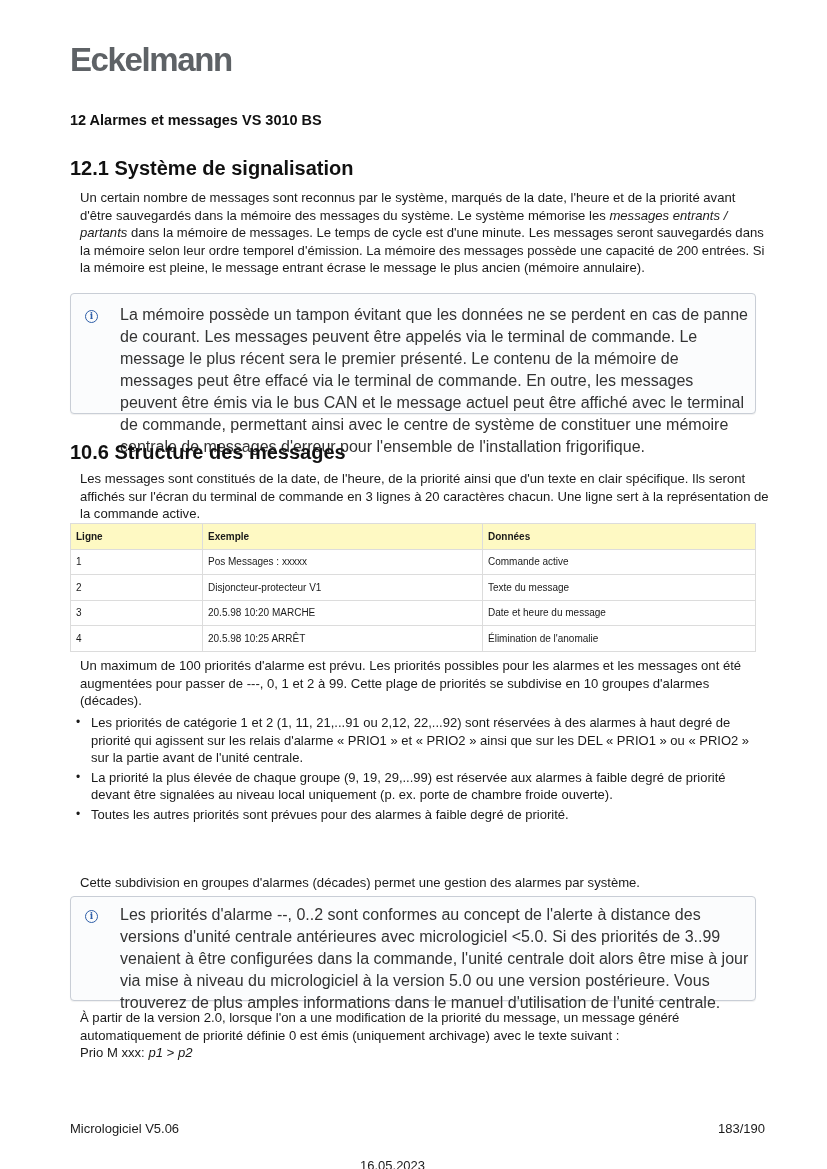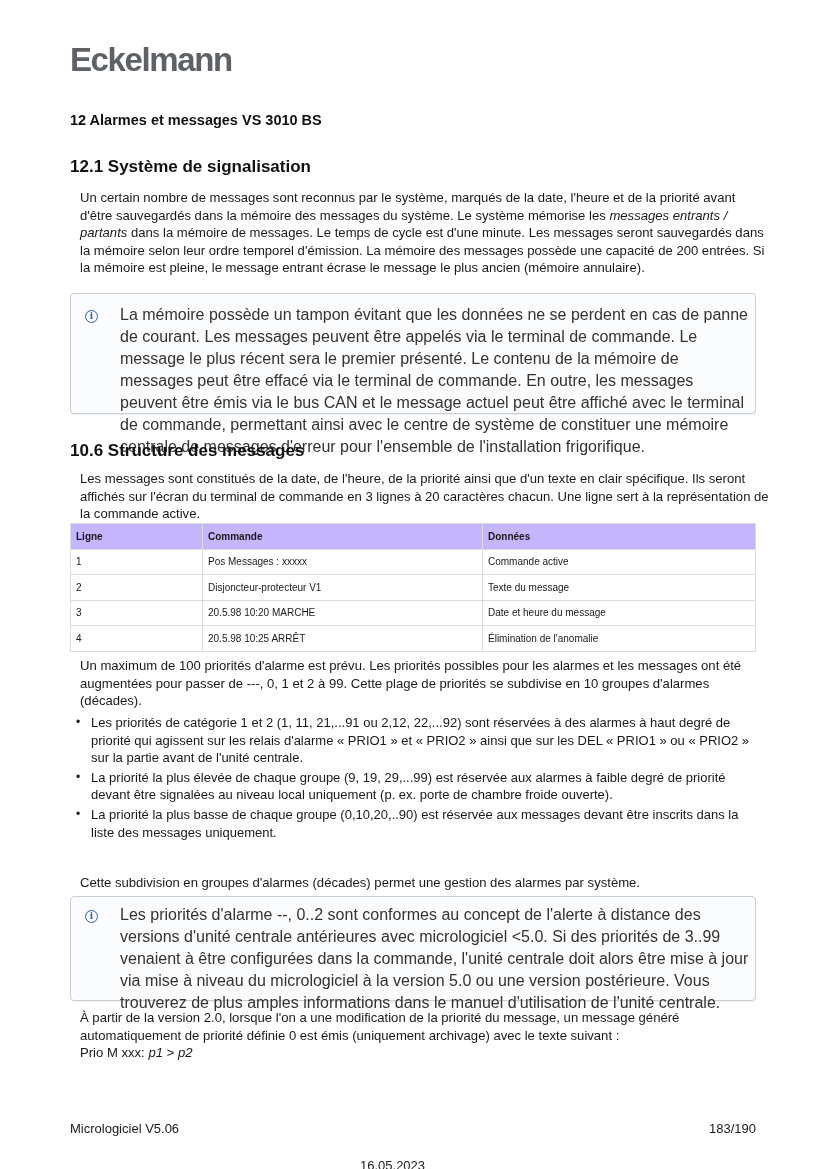--- a/index.html
+++ b/index.html
@@ -11,21 +11,21 @@
     position: absolute; left: 70px; top: 41px;
     font-family: "Liberation Sans", sans-serif; font-weight: bold;
     font-size: 33px; letter-spacing: -1.4px; color: #5e6266;
   }
   .h1 {
     position: absolute; left: 70px; top: 112px;
     font-size: 14.5px; font-weight: bold; color: #111;
   }
   .h2 {
     position: absolute; left: 70px;
-    font-size: 17px; font-weight: bold; color: #111;
+    font-size: 20px; font-weight: bold; color: #111;
   }
   .p {
     position: absolute; left: 80px; width: 690px;
     font-size: 13.1px; line-height: 17.6px; color: #1a1a1a;
   }
   .p i { font-style: italic; }
   .note {
     position: absolute; left: 70px; width: 684px;
     border: 1px solid #c9ced6; border-radius: 4px; background: #fbfcfd;
     box-shadow: 0 1px 1px rgba(0,0,0,0.06);
@@ -41,21 +41,21 @@
     font-size: 16px; line-height: 22px; color: #333;
   }
   table {
     position: absolute; left: 70px; top: 523px; width: 686px;
     border-collapse: collapse; font-size: 10px; color: #1a1a1a;
   }
   th, td {
     border: 1px solid #dcdcdc; height: 24.5px; padding: 0 0 0 5px;
     text-align: left; vertical-align: middle;
   }
-  th { background: #c4b5fd; font-weight: bold; }
+  th { background: #fef9c3; font-weight: bold; }
   td { background: #fff; }
   ul.bullets {
     position: absolute; left: 70px; top: 714px; width: 690px; margin: 0; padding: 0;
     list-style: none; font-size: 13px; line-height: 17.6px; color: #1a1a1a;
   }
   ul.bullets li { position: relative; padding-left: 21px; margin-bottom: 2px; }
   ul.bullets li::before {
     content: "•"; position: absolute; left: 6px; top: 0; font-size: 12px;
   }
   .footer {
@@ -84,21 +84,21 @@
 
 <table>
   <colgroup>
       <col style="width:132px">
       <col style="width:280px">
       <col>
     </colgroup>
   <thead>
     <tr>
       <th>Ligne</th>
-      <th>Commande</th>
+      <th>Exemple</th>
       <th>Données</th>
     </tr>
   </thead>
   <tbody>
     <tr>
       <td>1</td>
       <td>Pos Messages : xxxxx</td>
       <td>Commande active</td>
     </tr>
     <tr>
@@ -117,29 +117,29 @@
       <td>Élimination de l'anomalie</td>
     </tr>
   </tbody>
 </table>
 
 <div class="p" style="top:657px;">Un maximum de 100 priorités d'alarme est prévu. Les priorités possibles pour les alarmes et les messages ont été augmentées pour passer de ---, 0, 1 et 2 à 99. Cette plage de priorités se subdivise en 10 groupes d'alarmes (décades).</div>
 
 <ul class="bullets">
   <li>Les priorités de catégorie 1 et 2 (1, 11, 21,...91 ou 2,12, 22,...92) sont réservées à des alarmes à haut degré de priorité qui agissent sur les relais d'alarme « PRIO1 » et « PRIO2 » ainsi que sur les DEL « PRIO1 » ou « PRIO2 » sur la partie avant de l'unité centrale.</li>
   <li>La priorité la plus élevée de chaque groupe (9, 19, 29,...99) est réservée aux alarmes à faible degré de priorité devant être signalées au niveau local uniquement (p. ex. porte de chambre froide ouverte).</li>
-  <li>La priorité la plus basse de chaque groupe (0,10,20,..90) est réservée aux messages devant être inscrits dans la liste des messages uniquement.</li>
+  <li>Toutes les autres priorités sont prévues pour des alarmes à faible degré de priorité.</li>
 </ul>
 
 <div class="p" style="top:874px;">Cette subdivision en groupes d'alarmes (décades) permet une gestion des alarmes par système.</div>
 
 <div class="note" style="top:896px; height:103px;">
   <div class="icon" style="top:13px;">i</div>
   <div class="txt" style="top:7px;">Les priorités d'alarme --, 0..2 sont conformes au concept de l'alerte à distance des versions d'unité centrale antérieures avec micrologiciel &lt;5.0. Si des priorités de 3..99 venaient à être configurées dans la commande, l'unité centrale doit alors être mise à jour via mise à niveau du micrologiciel à la version 5.0 ou une version postérieure. Vous trouverez de plus amples informations dans le manuel d'utilisation de l'unité centrale.</div>
 </div>
 
 <div class="p" style="top:1009px;">À partir de la version 2.0, lorsque l'on a une modification de la priorité du message, un message généré automatiquement de priorité définie 0 est émis (uniquement archivage) avec le texte suivant :</div>
 
 <div class="p" style="top:1044px;"><span>Prio M xxx: </span><i>p1 &gt; p2</i></div>
 
 <div class="footer" style="left:70px;">Micrologiciel V5.06</div>
 <div class="footer" style="left:360px;margin-top:37px;">16.05.2023</div>
-<div class="footer" style="right:71px;">183/190</div>
+<div class="footer" style="right:62px;">183/190</div>
 
 </body></html>

